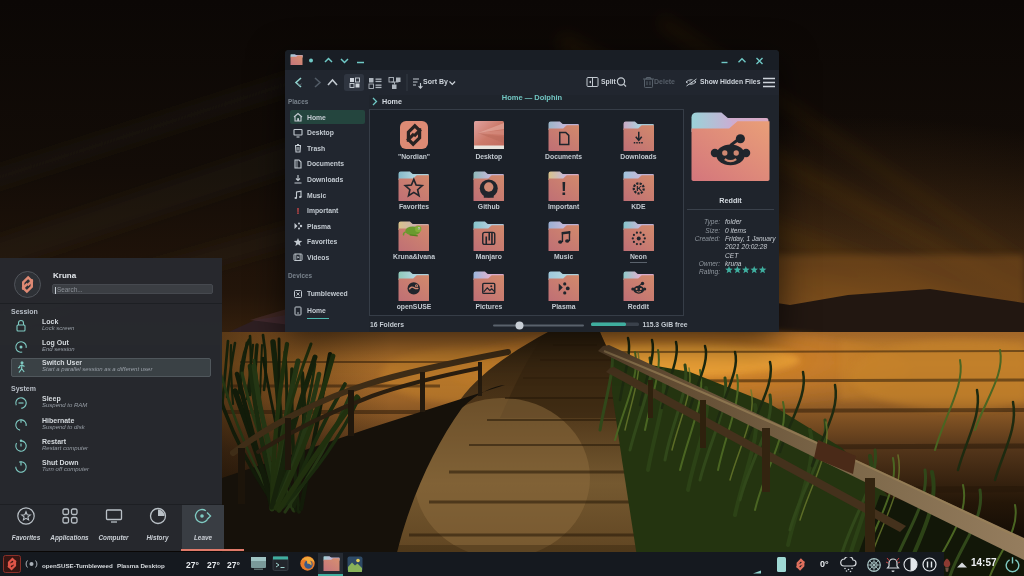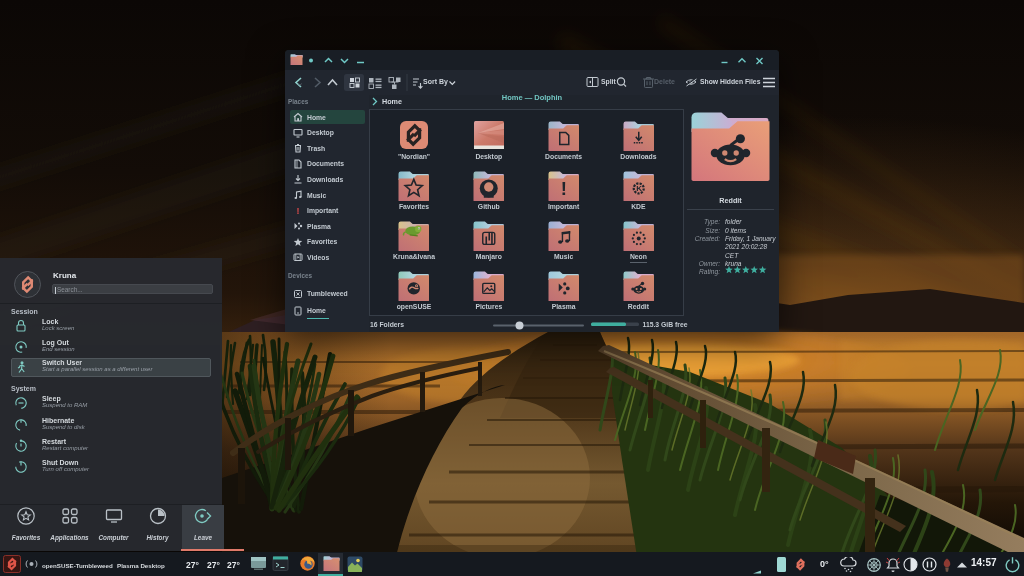--- a/index.html
+++ b/index.html
@@ -14,21 +14,21 @@
 .slbl{position:absolute;left:3px;color:#79828c;font-size:6.4px;font-weight:bold;}
 .view{position:absolute;left:84px;top:59px;width:315px;height:207px;background:#1b2028;border:1px solid #363d47;box-sizing:border-box;}
 .cell{position:absolute;width:66px;text-align:center;}
 .cell .ic{display:flex;justify-content:center;}
 .cell .lb{font-size:6.8px;font-weight:bold;color:#c3cad1;white-space:nowrap;}
 .info{position:absolute;left:399px;top:50px;right:2px;bottom:0;font-size:6.6px;}
 .stat{position:absolute;left:84px;bottom:0;width:315px;height:16px;display:flex;align-items:center;color:#c3cad1;font-size:6.8px;font-weight:bold;white-space:nowrap;}
 .menu{position:absolute;left:0;top:258px;width:222px;height:293px;background:rgba(39,41,46,0.97);color:#d2d7dc;}
 .mitem .t{font-size:7px;font-weight:bold;color:#d5dade;}
 .mitem .s{font-size:6px;font-style:italic;color:#989fa7;}
-.bar{position:absolute;left:0;top:552px;width:1024px;height:24px;background:#15191f;display:flex;align-items:center;}
+.bar{position:absolute;left:0;top:552px;width:944px;height:24px;background:#15191f;display:flex;align-items:center;}
 </style></head><body>
 <svg id="wall" viewBox="0 0 1024 576" preserveAspectRatio="none">
 <defs>
 <linearGradient id="sky" x1="0" y1="0" x2="0" y2="1">
   <stop offset="0" stop-color="#0b0705"></stop>
   <stop offset="0.5" stop-color="#130c07"></stop>
   <stop offset="0.85" stop-color="#23150a"></stop>
   <stop offset="1" stop-color="#38220e"></stop>
 </linearGradient>
 <radialGradient id="glow" cx="0.74" cy="1.0" r="0.75">

